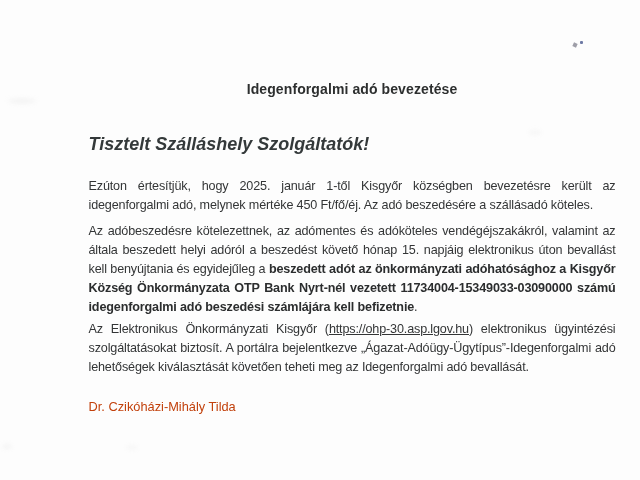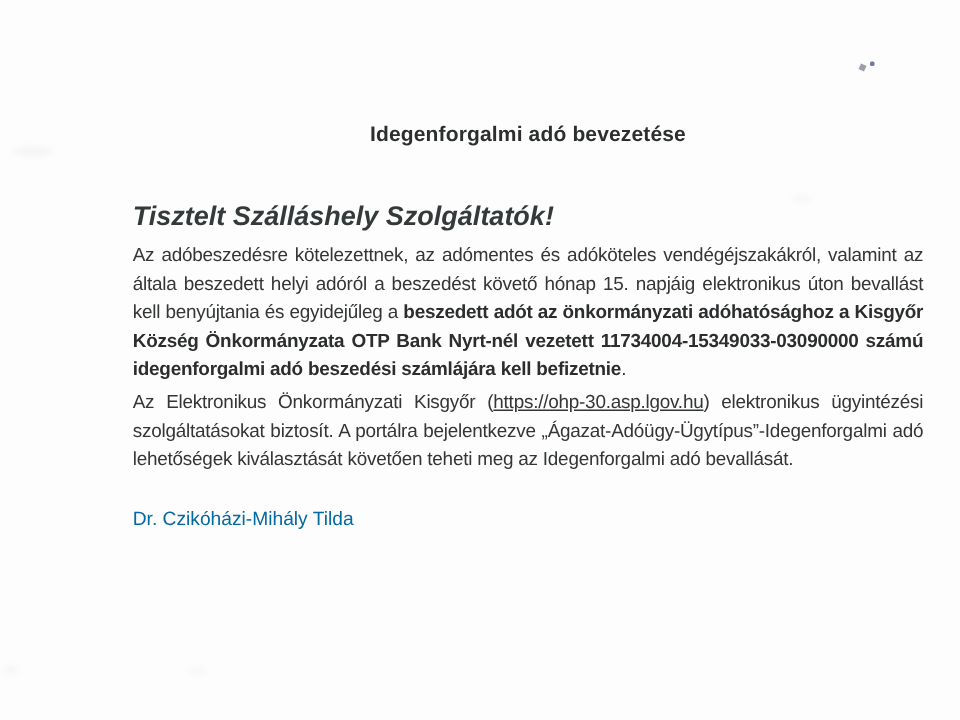--- a/index.html
+++ b/index.html
@@ -56,21 +56,21 @@
   .doc-link {
     color: inherit;
     text-decoration: underline;
     cursor: pointer;
   }
   .signature { margin-top: 21px; }
   .sig-name, .sig-role {
     margin: 0;
     font-size: 12.8px;
     line-height: 18px;
-    color: #0369a1;
+    color: #c2410c;
   }
   
   .pen-mark {
     position: absolute;
     left: 571px;
     top: 39px;
     width: 14px;
     height: 10px;
   }
   .pen-mark .s1 {
@@ -121,20 +121,21 @@
       <i class="s1"></i>
       <i class="s2"></i>
     </div>
 
   <div class="content">
 
     <h1 class="doc-title">Idegenforgalmi adó bevezetése</h1>
 
     <p class="salutation">Tisztelt Szálláshely Szolgáltatók!</p>
 
+    <p class="body-par p1">Ezúton értesítjük, hogy 2025. január 1-től Kisgyőr községben bevezetésre került az idegenforgalmi adó, melynek mértéke 450 Ft/fő/éj.  Az adó beszedésére a szállásadó köteles.</p>
 
     <p class="body-par p2"><span>Az adóbeszedésre kötelezettnek, az adómentes és adóköteles vendégéjszakákról, valamint az általa beszedett helyi adóról a beszedést követő hónap 15. napjáig elektronikus úton bevallást kell benyújtania és egyidejűleg a </span><strong>beszedett adót az önkormányzati adóhatósághoz a Kisgyőr Község Önkormányzata OTP Bank Nyrt-nél vezetett 11734004-15349033-03090000 számú idegenforgalmi adó beszedési számlájára kell befizetnie</strong><span>.</span></p>
 
     <p class="body-par p3"><span>Az Elektronikus Önkormányzati Kisgyőr (</span><a class="doc-link">https://ohp-30.asp.lgov.hu</a><span>) elektronikus ügyintézési szolgáltatásokat biztosít. A portálra bejelentkezve „Ágazat-Adóügy-Ügytípus”-Idegenforgalmi adó lehetőségek kiválasztását követően teheti meg az Idegenforgalmi adó bevallását.</span></p>
 
     <div class="signature">
       <p class="sig-name">Dr. Czikóházi-Mihály Tilda</p>
     </div>
 
   </div>

